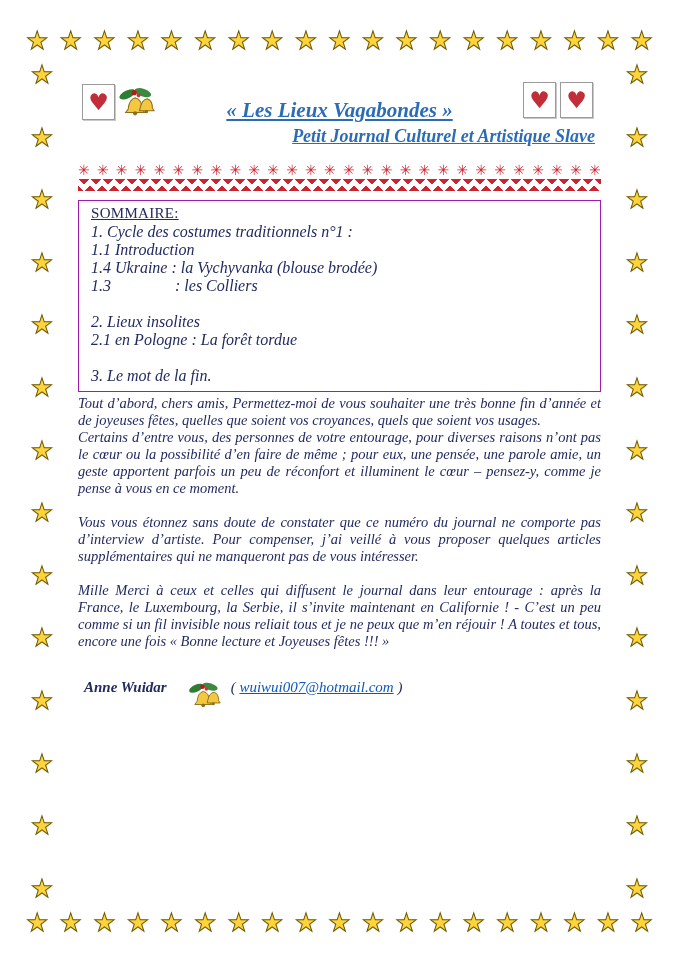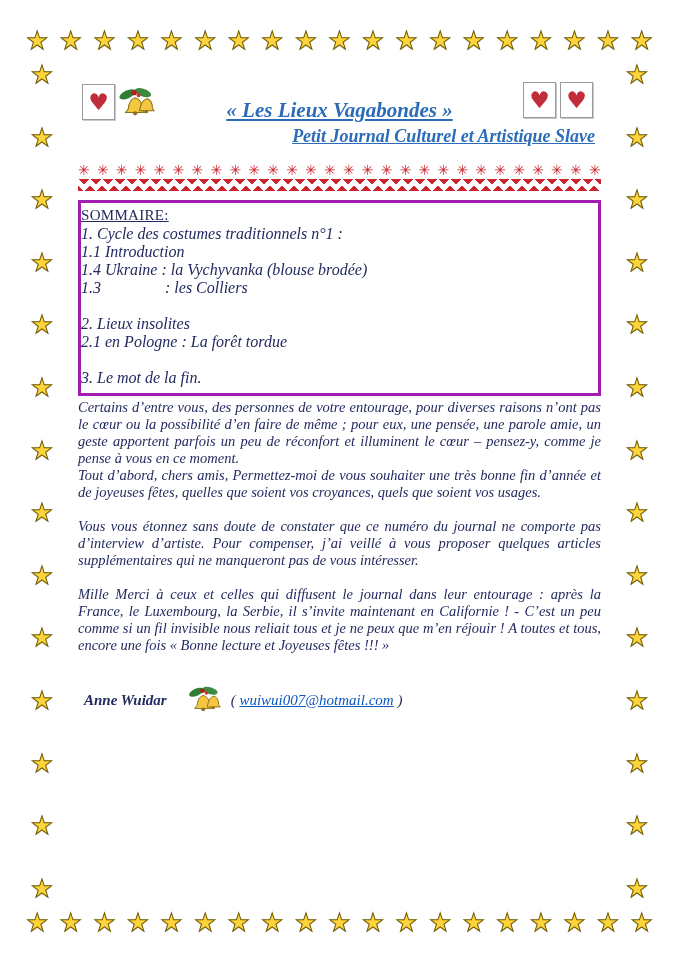--- a/index.html
+++ b/index.html
@@ -81,41 +81,41 @@
     background-size: 12px 12px;
   }
 
   .issue {
     margin-top: 7px; text-align: center; padding-left: 175px;
     font-size: 17px; font-weight: bold; font-style: italic;
     color: var(--title-blue, #2B6CB8);
   }
 
   
-  .sommaire { margin-top: 9px; border: 3px solid #a21caf; padding: 3px 0 6px; font-family: Liberation Serif, serif; }
+  .sommaire { margin-top: 9px; border: 1px solid #a21caf; padding: 3px 12px 6px; font-family: Liberation Serif, serif; }
   .sommaire-heading {
     font-size: 15px; font-style: normal; text-decoration: underline;
     letter-spacing: .3px; line-height: 19px;
   }
   .sommaire-item {
     font-size: 16px; font-style: italic; line-height: 18px;
     white-space: pre-wrap;
   }
 
   
   .body-text { margin-top: 3px; }
   .para {
     font-size: 14.5px; font-style: italic; line-height: 17px;
     text-align: justify;
   }
 
   
   .signature {
     margin-top: 12px; padding-left: 6px;
-    display: flex; align-items: center;
+    display: flex; align-items: flex-start;
     font-size: 15px; font-style: italic;
   }
   .signature .sig-name { font-weight: bold; margin-right: 18px; }
   .signature .bells-svg { width: 34px; height: 34px; margin-right: 10px; }
   .email-wrap { }
   .email-link {
     color: var(--link-blue, #0A58C0);
     text-decoration: underline; cursor: pointer;
   }
 </style>
@@ -288,23 +288,23 @@
 
 
         <div class="sommaire-item">&nbsp;</div>
 
         <div class="sommaire-item">3. Le mot de la fin.</div>
       </div>
   </div>
 
   <div class="body-text">
 
+      <p class="para">Tout d’abord, chers amis, Permettez-moi de vous souhaiter une très bonne fin d’année et de joyeuses fêtes, quelles que soient vos croyances, quels que soient vos usages.</p>
+
       <p class="para">Certains d’entre vous, des personnes de votre entourage, pour diverses raisons n’ont pas le cœur ou la possibilité d’en faire de même ; pour eux, une pensée, une parole amie, un geste apportent parfois un peu de réconfort et illuminent le cœur – pensez-y, comme je pense à vous en ce moment.</p>
-
-      <p class="para">Tout d’abord, chers amis, Permettez-moi de vous souhaiter une très bonne fin d’année et de joyeuses fêtes, quelles que soient vos croyances, quels que soient vos usages.</p>
 
       <p class="para">&nbsp;</p>
 
       <p class="para">Vous vous étonnez sans doute de constater que ce numéro du journal ne comporte pas d’interview d’artiste. Pour compenser, j’ai veillé à vous proposer quelques articles supplémentaires qui ne manqueront pas de vous intéresser.</p>
 
 
       <p class="para">&nbsp;</p>
 
       <p class="para">Mille Merci à ceux et celles qui diffusent le journal dans leur entourage : après la France, le Luxembourg, la Serbie, il s’invite maintenant en Californie ! - C’est un peu comme si un fil invisible nous reliait tous et je ne peux que m’en réjouir ! A toutes et tous, encore une fois « Bonne lecture et Joyeuses fêtes !!! »</p>
 

